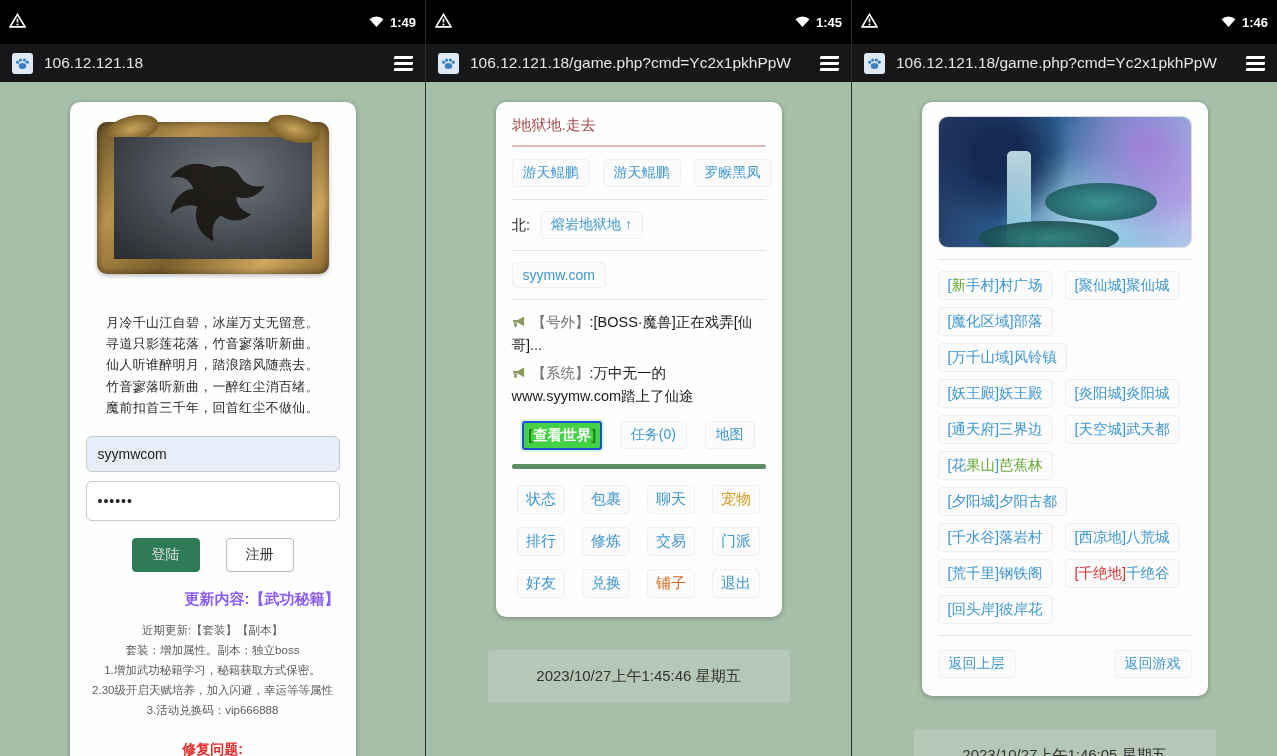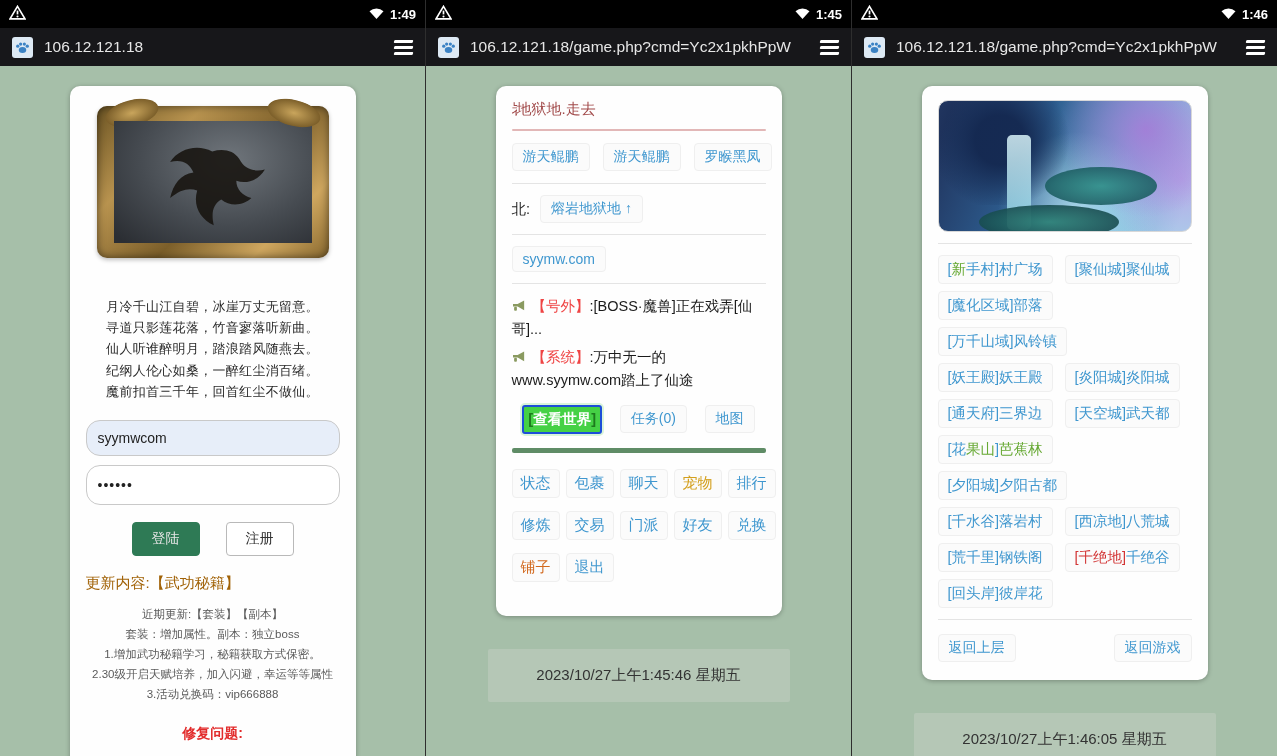--- a/index.html
+++ b/index.html
@@ -5,21 +5,21 @@
   * { box-sizing: border-box; }
   html,body { margin:0; padding:0; }
   body {
     width:1277px; height:756px; display:flex; background:#000;
     font-family:"Liberation Sans", sans-serif;
   }
   .phone { flex:1 1 0; display:flex; flex-direction:column; background:#a6bfa9; overflow:hidden; position:relative; }
   .phone + .phone { border-left:1px solid #2e2e2e; }
 
   
-  .statusbar { height:28px; background:#000; display:flex; align-items:center; padding:0 9px; flex:0 0 auto; }
+  .statusbar { height:44px; background:#000; display:flex; align-items:center; padding:0 9px; flex:0 0 auto; }
   .statusbar .spacer { flex:1; }
   .stime { color:#fff; font-size:13px; font-weight:bold; margin-left:6px; }
 
   
   .urlbar { height:38px; background:#17171a; display:flex; align-items:center; padding:0 12px; gap:11px; flex:0 0 auto; }
   .favicon { width:21px; height:21px; border-radius:3px; background:#dde9f4; display:flex; align-items:center; justify-content:center; flex:0 0 auto; }
   .url { color:#e6e6e6; font-size:15.5px; flex:1; white-space:nowrap; overflow:hidden; }
   .menu-btn { display:flex; flex-direction:column; gap:3px; cursor:pointer; padding:3px 0; }
   .menu-btn i { display:block; width:19px; height:3px; background:#fff; border-radius:1px; transform:skewX(-14deg); }
 
@@ -33,52 +33,52 @@
   .frame:before, .frame:after { content:""; position:absolute; width:54px; height:26px; border-radius:50%;
     background:radial-gradient(ellipse,#c9a55c,#7c5f2a 70%, transparent 75%); top:-6px; }
   .frame:before { left:8px; transform:rotate(-14deg); }
   .frame:after { right:8px; transform:rotate(14deg); }
   .frame-inner { width:100%; height:100%; overflow:hidden;
     background:radial-gradient(ellipse at 58% 32%, #70767c, #464b51 55%, #2b2e33 95%); position:relative; }
   .dragon-svg { position:absolute; left:12%; top:4%; width:76%; height:96%; }
 
   .poem { text-align:center; font-size:13px; color:#2a2a2a; line-height:1.63; letter-spacing:.3px; }
   .field { display:block; width:100%; margin:9px 0; padding:9px 11px; font-size:14px; color:#222;
-    border:1px solid #c9c9c9; border-radius:14px; font-family:"Liberation Sans",sans-serif; outline:none; }
+    border:1px solid #c9c9c9; border-radius:6px; font-family:"Liberation Sans",sans-serif; outline:none; }
   .field-user { background:#e7eef9; margin-top:18px; }
   .field-pass { background:#fff; padding-top:11px; padding-bottom:11px; letter-spacing:1px; }
   .btn-row { display:flex; justify-content:center; gap:26px; margin:17px 0 6px; }
   .btn { font-size:14px; border-radius:4px; padding:7px 19px; cursor:pointer; font-family:"Liberation Sans",sans-serif; }
   .btn-login { background:#2e7a55; color:#e5e5e5; border:1px solid #2e7a55; }
   .btn-reg { background:#fff; color:#333; border:1px solid #b9b9b9; }
-  .update-title { color:#a16207; font-weight:normal; text-align:left; font-size:15px; margin:18px 0 11px; }
+  .update-title { color:#8b5cf6; font-weight:bold; text-align:right; font-size:15px; margin:18px 0 11px; }
   .small-lines { color:#5a5a5a; font-size:11.5px; text-align:center; line-height:1.75; }
   .fix-title { color:#e22b2b; font-weight:bold; text-align:center; font-size:14px; margin:20px 0 12px; }
 
   
   .chip { display:inline-block; background:#fbfbfb; border:1px solid #efefef; border-radius:4px;
     padding:4px 10px; font-size:14px; color:#3f97cf; cursor:pointer; white-space:nowrap; }
   .hr { height:1px; background:#e4e4e4; margin:11px 0; }
   .hr-red { height:2px; background:#e2b7b7; margin:10px 0 12px; border-radius:1px; }
   .hr-thick { height:5px; background:#5f8c66; margin:14px 0 16px; border-radius:2px; }
 
   
   .room-title { color:#a14a4a; font-size:15px; }
   .sliver { display:inline-block; width:5px; overflow:hidden; white-space:nowrap; vertical-align:bottom; }
   .monster-row { display:flex; gap:13px; margin:4px 0 12px; }
   .dir-row { display:flex; align-items:center; gap:10px; color:#1f1f1f; font-size:14.5px; margin:2px 0; }
   .news { font-size:14.5px; color:#1b1b1b; line-height:1.55; margin:5px 0; }
-  .news .tag { color:#ef4444;margin-top:7px; }
+  .news .tag { color:#737373;margin-top:7px; }
   .horn { display:inline-block; vertical-align:-1px; margin-right:5px; }
   .actions { display:flex; justify-content:space-around; align-items:center; margin:13px 2px 2px; }
   .action-green { background:#45d145; border:2px solid #1d4ed8; color:#fff; border-radius:3px;
     padding:3px 4px; font-size:14.5px; font-weight:bold; cursor:pointer; box-shadow:0 0 0 2px #d9f5d9; }
   .action-green .br { color:#1d7a1d; font-weight:bold; }
-  .menu-grid { display:grid; grid-template-columns:repeat(5,1fr); row-gap:13px; column-gap:6px;
-    justify-items:center; margin:4px 0 20px; }
+  .menu-grid { display:grid; grid-template-columns:repeat(4,1fr); row-gap:13px; column-gap:6px;
+    justify-items:center; margin:4px 0 5px; }
   .menu-chip { font-size:15px; padding:4px 8px; }
   .c-gold { color:#d4a01e !important; }
   .c-orange { color:#d2691e !important; }
 
   .band { margin-top:33px; width:302px; background:#b5c7b6; color:#333; text-align:center;
     padding:17px 0; font-size:15px; border-radius:2px; }
 
   
   .scene { height:132px; border-radius:10px; border:1px solid #d8d8d8; overflow:hidden; position:relative; margin-bottom:6px;
     background:
@@ -143,21 +143,21 @@
         <div class="frame-inner">
           <svg class="dragon-svg" viewBox="0 0 200 120">
               <path d="M100 16 C80 6 56 12 44 30 C60 26 70 32 75 44 C58 46 48 60 44 78 C58 66 70 64 80 68 C74 88 84 106 102 114 C98 96 102 86 112 80 C124 90 142 88 152 78 C140 75 132 66 132 55 C146 60 162 54 170 40 C154 44 142 38 136 26 C128 14 114 12 100 16 Z" fill="#17130f" opacity="0.88"></path>
             </svg>
         </div>
       </div>
       <div class="poem">
           <div class="poem-line">月冷千山江自碧，冰崖万丈无留意。</div>
           <div class="poem-line">寻道只影莲花落，竹音寥落听新曲。</div>
           <div class="poem-line">仙人听谁醉明月，踏浪踏风随燕去。</div>
-          <div class="poem-line">纪纲人伦心如桑，一醉红尘消百绪。</div>
+          <div class="poem-line">竹音寥落听新曲，一醉红尘消百绪。</div>
           <div class="poem-line">魔前扣首三千年，回首红尘不做仙。</div>
         </div>
       <input class="field field-user" value="syymwcom" style="">
       <input class="field field-pass" value="••••••" style="">
       <div class="btn-row">
         <button class="btn btn-login">登陆</button>
         <button class="btn btn-reg">注册</button>
       </div>
       <div class="update-title">更新内容:【武功秘籍】</div>
       <div class="small-lines">

